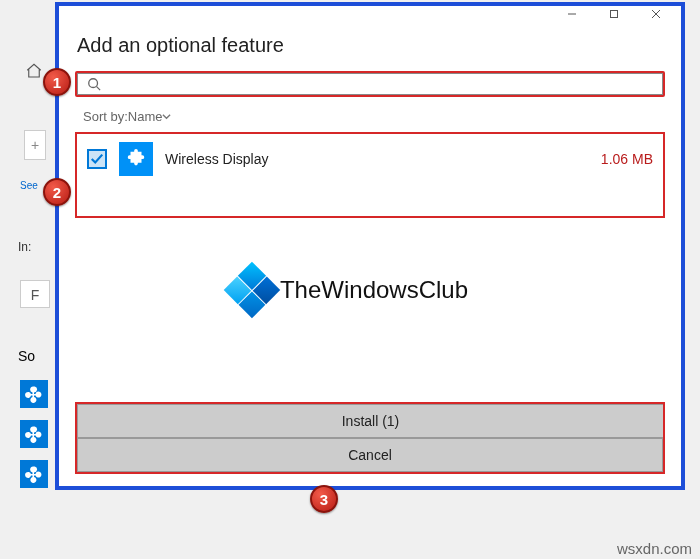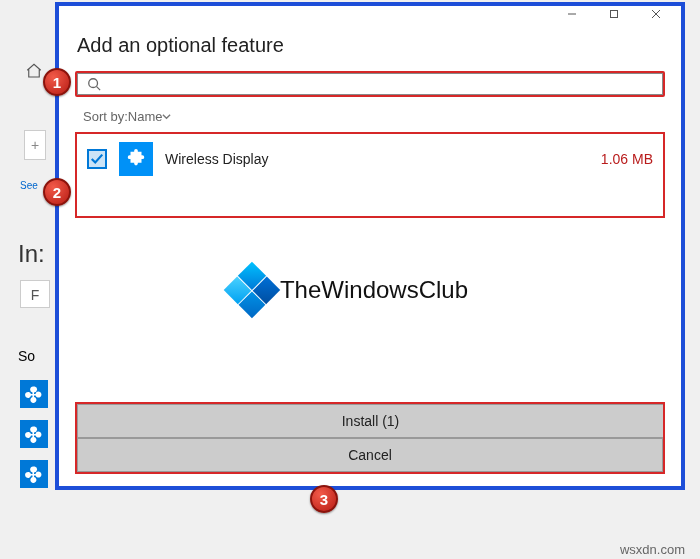--- a/index.html
+++ b/index.html
@@ -13,21 +13,21 @@
       position: relative;
       overflow: hidden;
     }
     
     
     .bg-hint { position: absolute; color: #888; font-size: 14px; }
     .bg-hint.home { left: 25px; top: 62px; width: 18px; height: 18px; }
     .bg-hint.home svg { width: 100%; height: 100%; stroke: #555; fill: none; stroke-width: 1.5; }
     .bg-hint.back { left: 24px; top: 130px; padding: 6px; border: 1px solid #ccc; background: #fff; }
     .bg-hint.see { left: 20px; top: 180px; color: #0066cc; font-size: 10px; text-align: right; }
-    .bg-hint.ins { left: 18px; top: 240px; font-size: 24px; color: #333; }
+    .bg-hint.ins { left: 18px; top: 240px; font-size: 12px; color: #333; }
     .bg-hint.fbox { left: 20px; top: 280px; width: 30px; height: 28px; border: 1px solid #ccc; background: #fff; line-height: 28px; text-align: center; font-size: 14px; color: #555;}
     .bg-hint.so { left: 18px; top: 348px; font-size: 14px; color: #000000; }
     .bg-tile { position: absolute; left: 20px; width: 28px; height: 28px; background: #0078d7; display: flex; align-items: center; justify-content: center; }
     .bg-tile svg { width: 18px; height: 18px; fill: #fff; }
     .bg-tile.t1 { top: 380px; }
     .bg-tile.t2 { top: 420px; }
     .bg-tile.t3 { top: 460px; }
 
     
     .modal {
@@ -177,23 +177,23 @@
       border: 2px solid #8a130c;
       box-shadow: 0 1px 2px rgba(0,0,0,0.4);
       z-index: 10;
     }
     .c1 { left: 43px; top: 68px; }
     .c2 { left: 43px; top: 178px; }
     .c3 { left: 310px; top: 485px; }
 
     .attribution {
       position: absolute;
-      right: 15px;
+      right: 8px;
       bottom: 2px;
-      font-size: 13px;
+      font-size: 15px;
       color: #666;
       margin-left: 23px;
     }
   </style>
 </head>
 <body>
 
 <span class="bg-hint home">
   <svg viewBox="0 0 24 24">
       <path d="M3 11 L12 3 L21 11 M5 10 V20 H19 V10"></path>

